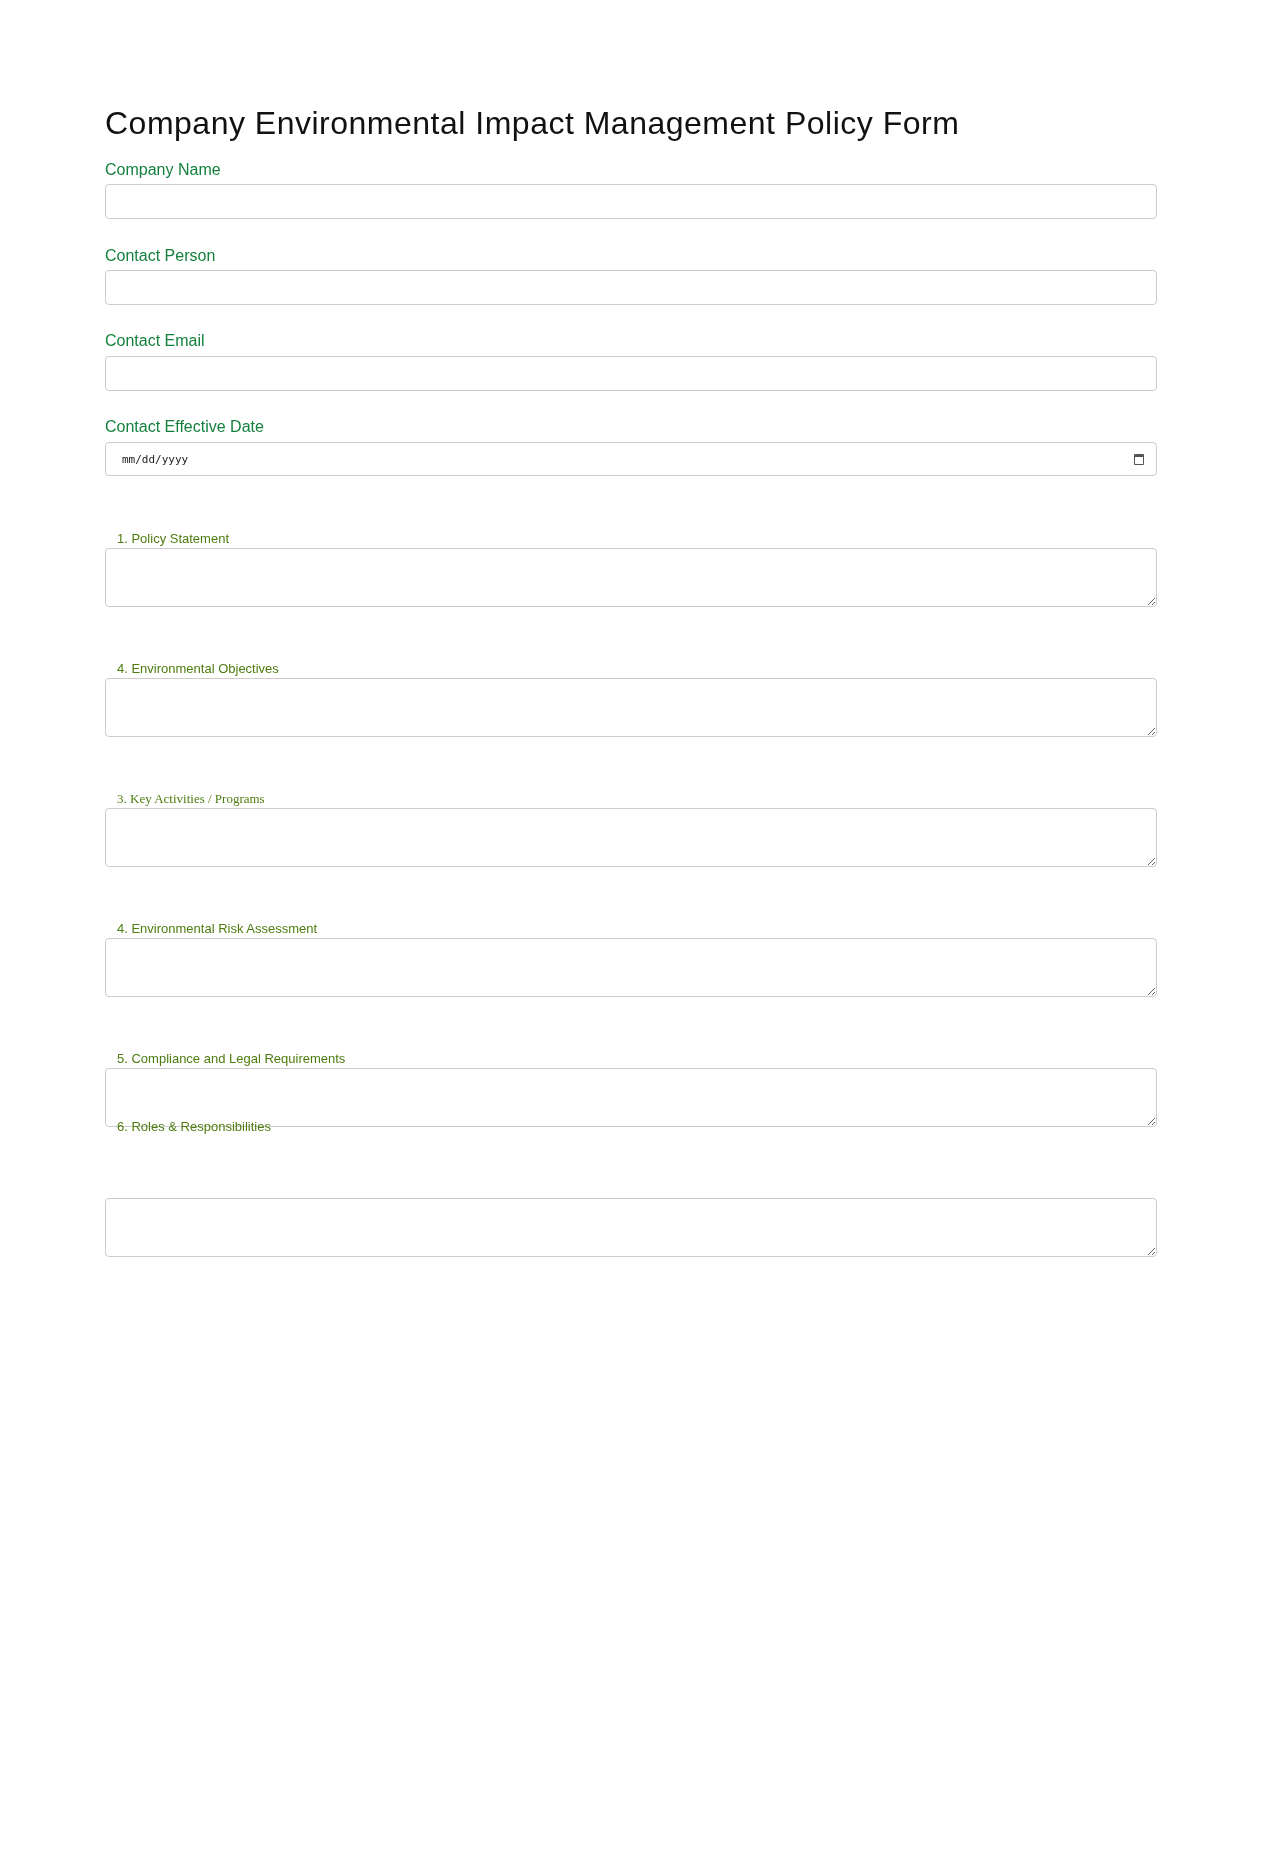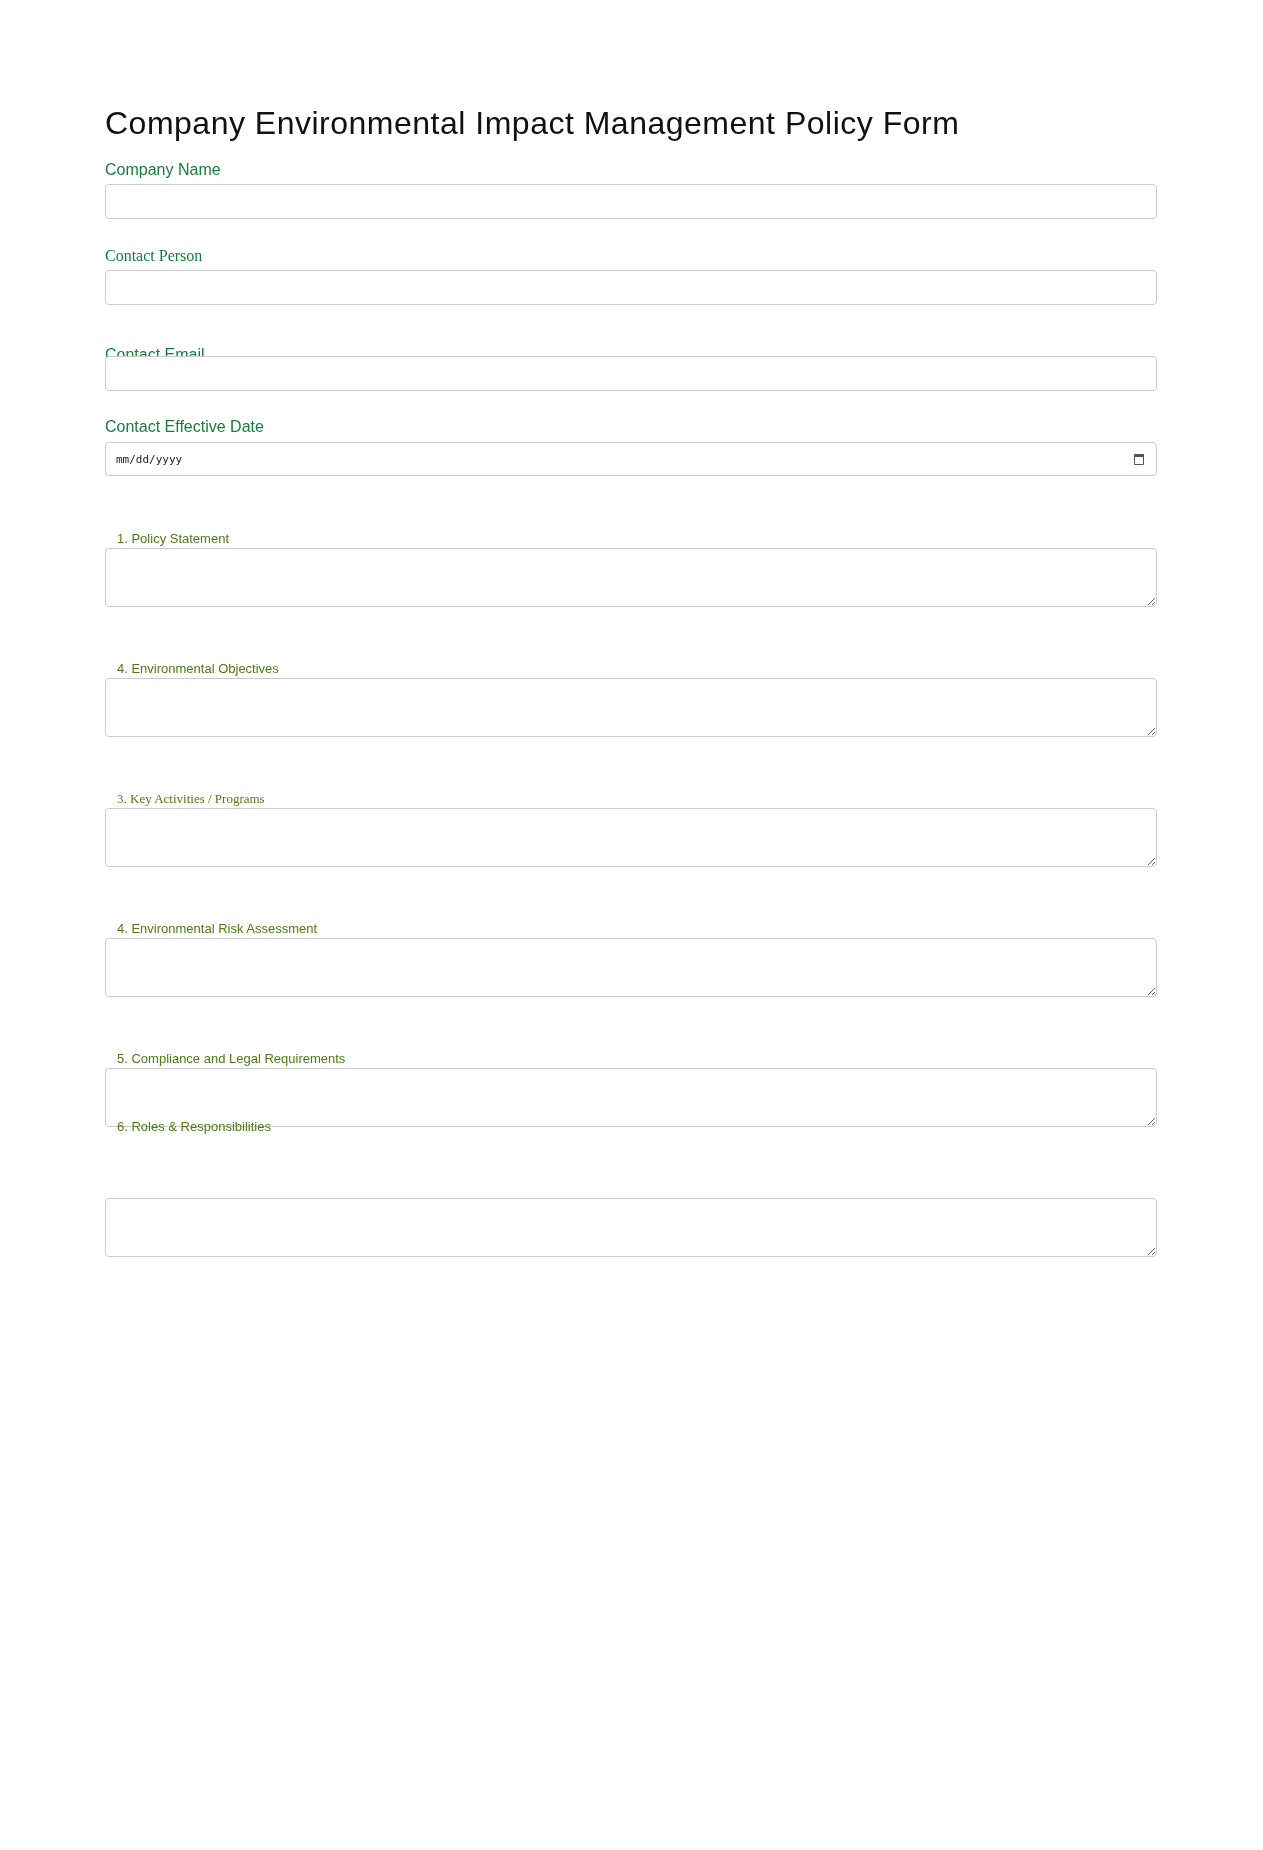--- a/index.html
+++ b/index.html
@@ -72,21 +72,21 @@
       position: absolute;
       left: 0;
       width: 1052px;
       height: 34px;
       border: 1px solid #cccccc;
       border-radius: 4px;
       background: #fff;
       display: flex;
       align-items: center;
       justify-content: space-between;
-      padding: 0 12px 0 10px;
+      padding: 0 12px 0 16px;
     }
     .date-placeholder {
       font-family: "DejaVu Sans Mono", monospace;
       font-size: 11px;
       color: #222;
       letter-spacing: 0px;
     }
     .calendar-icon {
       width: 10px;
       height: 11px;
@@ -115,24 +115,24 @@
 <body>
 
 <div class="page">
   <form class="form">
 
     <h1 class="title">Company Environmental Impact Management Policy Form</h1>
 
     <label class="field-label" style="top:160px;">Company Name</label>
     <input type="text" class="text-input" style="top: 184px;" value="">
 
-    <label class="field-label" style="top:246px;font-family:Liberation Serif, serif;">Contact Person</label>
+    <label class="field-label" style="top:246px;">Contact Person</label>
     <input type="text" class="text-input" style="top: 270px;" value="">
 
-    <label class="field-label" style="top:331px;margin-top:14px;">Contact Email</label>
+    <label class="field-label" style="top:331px;">Contact Email</label>
     <input type="email" class="text-input" style="top: 356px;" value="">
 
     <label class="field-label" style="top:417px;">Contact Effective Date</label>
     <div class="date-input" style="top:442px;">
       <span class="date-placeholder">mm/dd/yyyy</span>
       <span class="calendar-icon"></span>
     </div>
 
     <h3 class="section-label" style="top:516px;">1. Policy Statement</h3>
     <textarea class="text-area" style="top: 548px;"></textarea>

